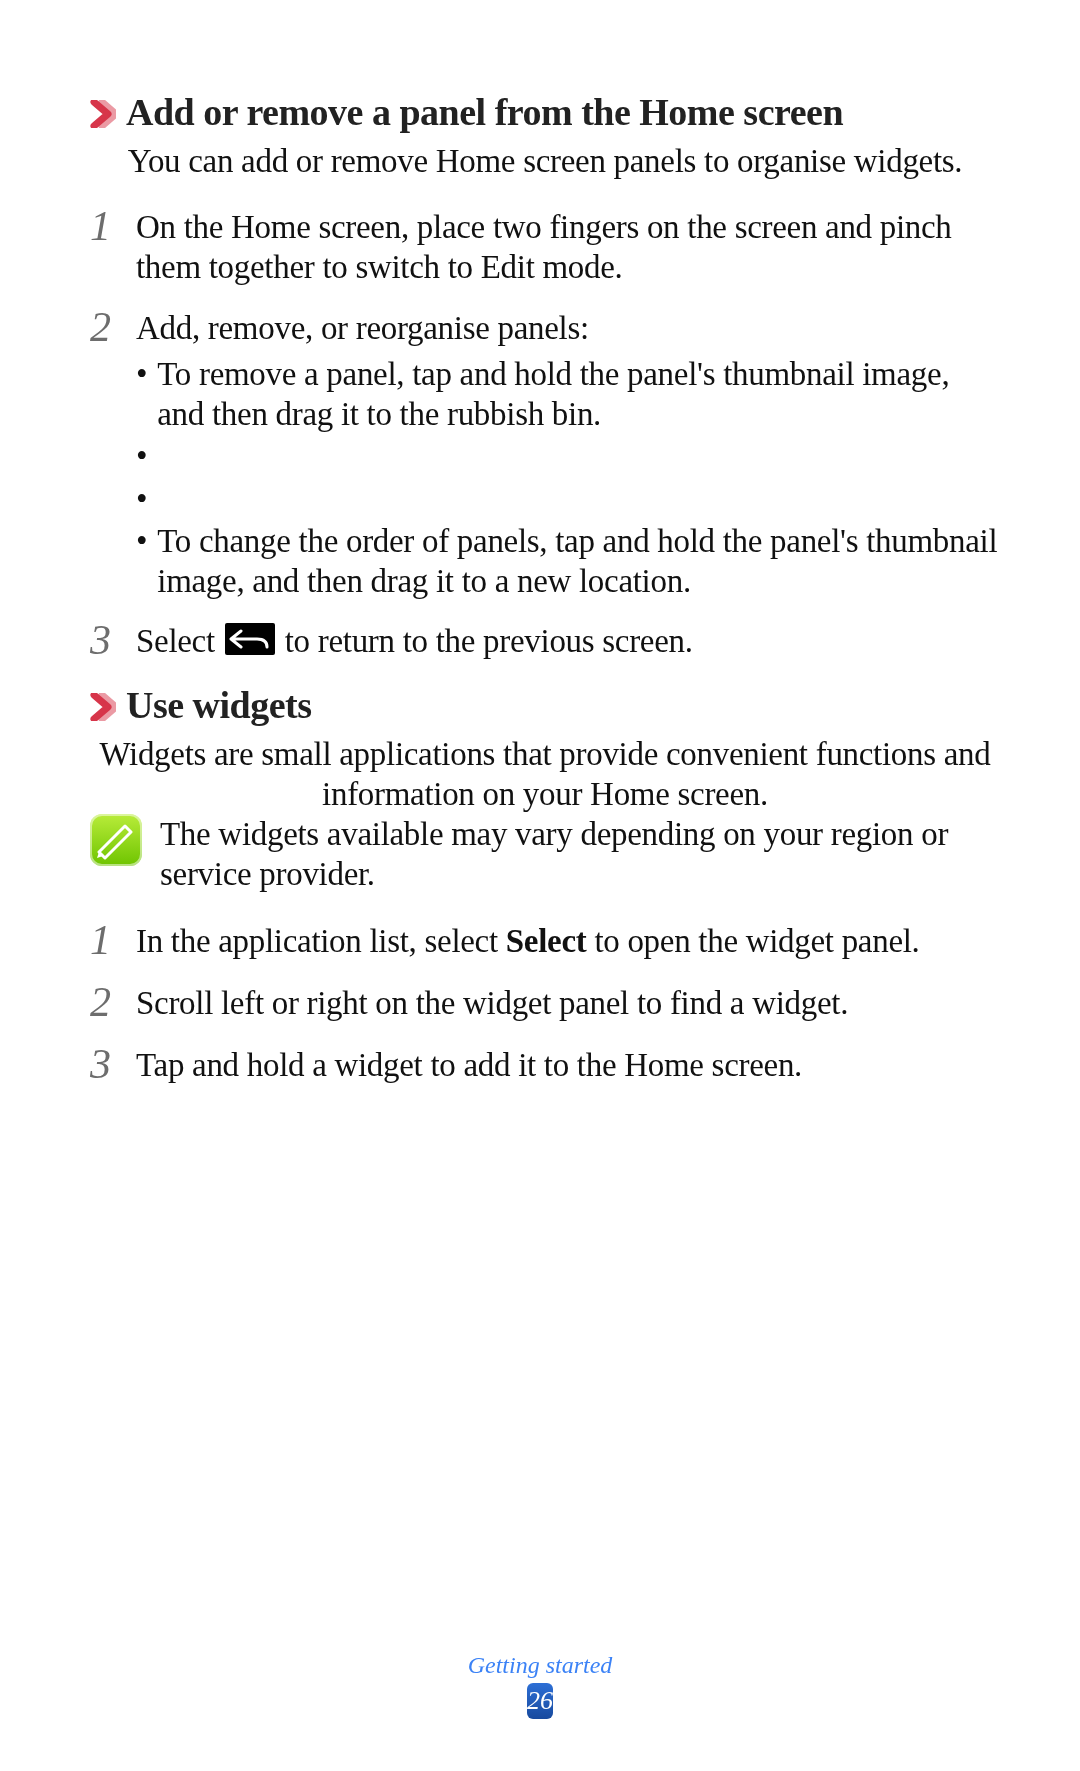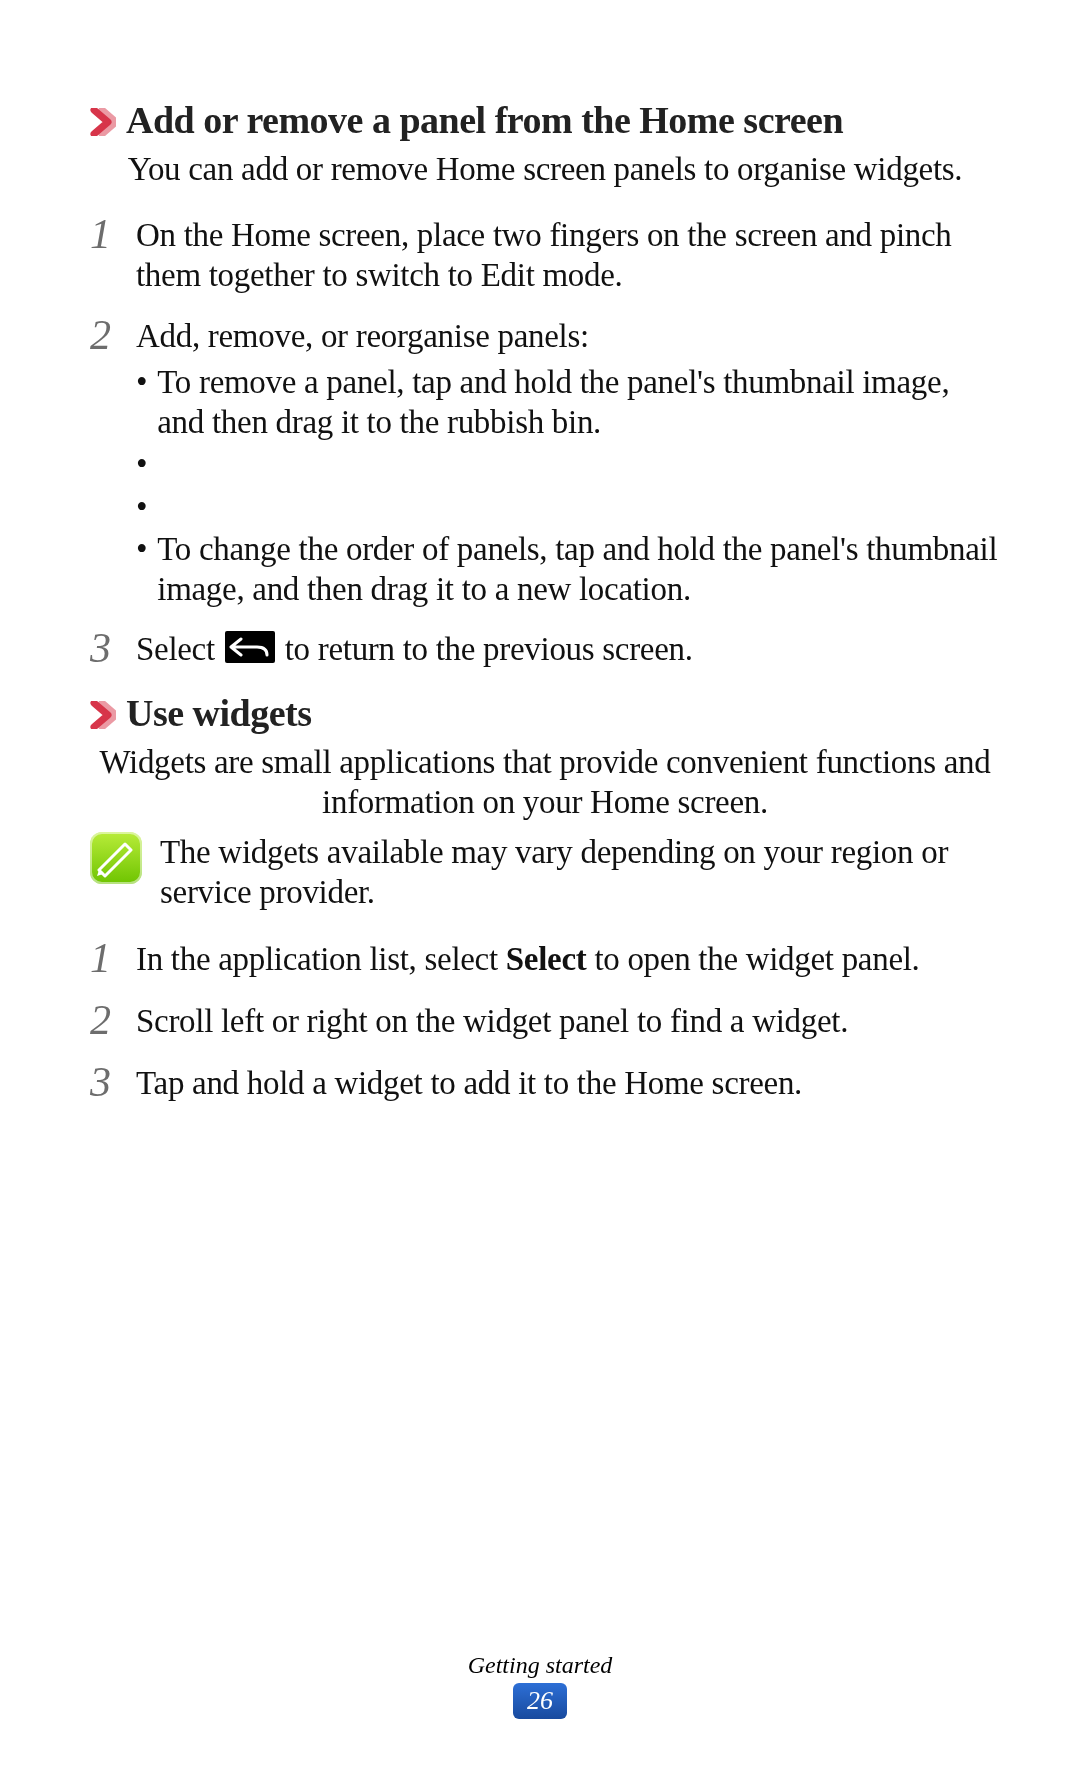--- a/index.html
+++ b/index.html
@@ -14,21 +14,21 @@
   }
   .sect-head {
     display: flex;
     align-items: baseline;
     gap: 10px;
     font-weight: 700;
     color: #222;
     line-height: 1.2;
     letter-spacing: -0.5px;
   }
-  .sect-head.h1 { font-size: 38px; margin-top: 8px; }
+  .sect-head.h1 { font-size: 38px; margin-top: 0; }
   .sect-head.h2 { font-size: 38px; }
   .chev {
     width: 26px; height: 28px;
     display: inline-block;
     flex: none;
     position: relative;
     top: 3px;
   }
   .desc {
     font-size: 33px;
@@ -90,46 +90,45 @@
   .inline-icon.plus::before { left: 50%; top: 20%; width: 3px; height: 60%; transform: translateX(-50%); }
   .inline-icon.plus::after  { top: 50%; left: 22%; height: 3px; width: 56%; transform: translateY(-50%); }
   .inline-icon.home svg { position: absolute; inset: 0; }
   .inline-icon.back {
     width: 50px; height: 32px; background: #000; border: none; border-radius: 2px;
   }
   .inline-icon.back svg { position: absolute; inset: 0; }
   .noteblock {
     display: flex;
     gap: 18px;
-    margin-top: 10px;
     align-items: flex-start;
   }
   .note-icon {
     width: 52px; height: 52px; flex: none; border-radius: 12px;
     background: linear-gradient(#b9ec3a,#6ec400);
     position: relative;
     box-shadow: inset 0 0 0 2px rgba(255,255,255,.5);
   }
   .note-icon svg { position: absolute; inset: 6px; }
   .note-text { font-size: 33px; line-height: 1.22; letter-spacing: -0.3px; }
   .bold { font-weight: 700; }
   .footer {
     position: absolute;
     bottom: 52px;
     left: 0; right: 0;
     text-align: center;
   }
   .footer-label {
     font-style: italic;
-    color: #000000;
+    color: #3b82f6;
     font-size: 24px;
   }
   .pagebadge {
     margin: 4px auto 0;
-    width: 54px; height: 36px;
+    width: 26px; height: 36px;
     background: linear-gradient(#2d6fd6,#184a9e);
     color: #fff;
     font-size: 26px;
     border-radius: 6px;
     display: flex; align-items: center; justify-content: center;
     font-style: italic;
     font-family: Georgia, serif;
   }
 </style>
 </head>

